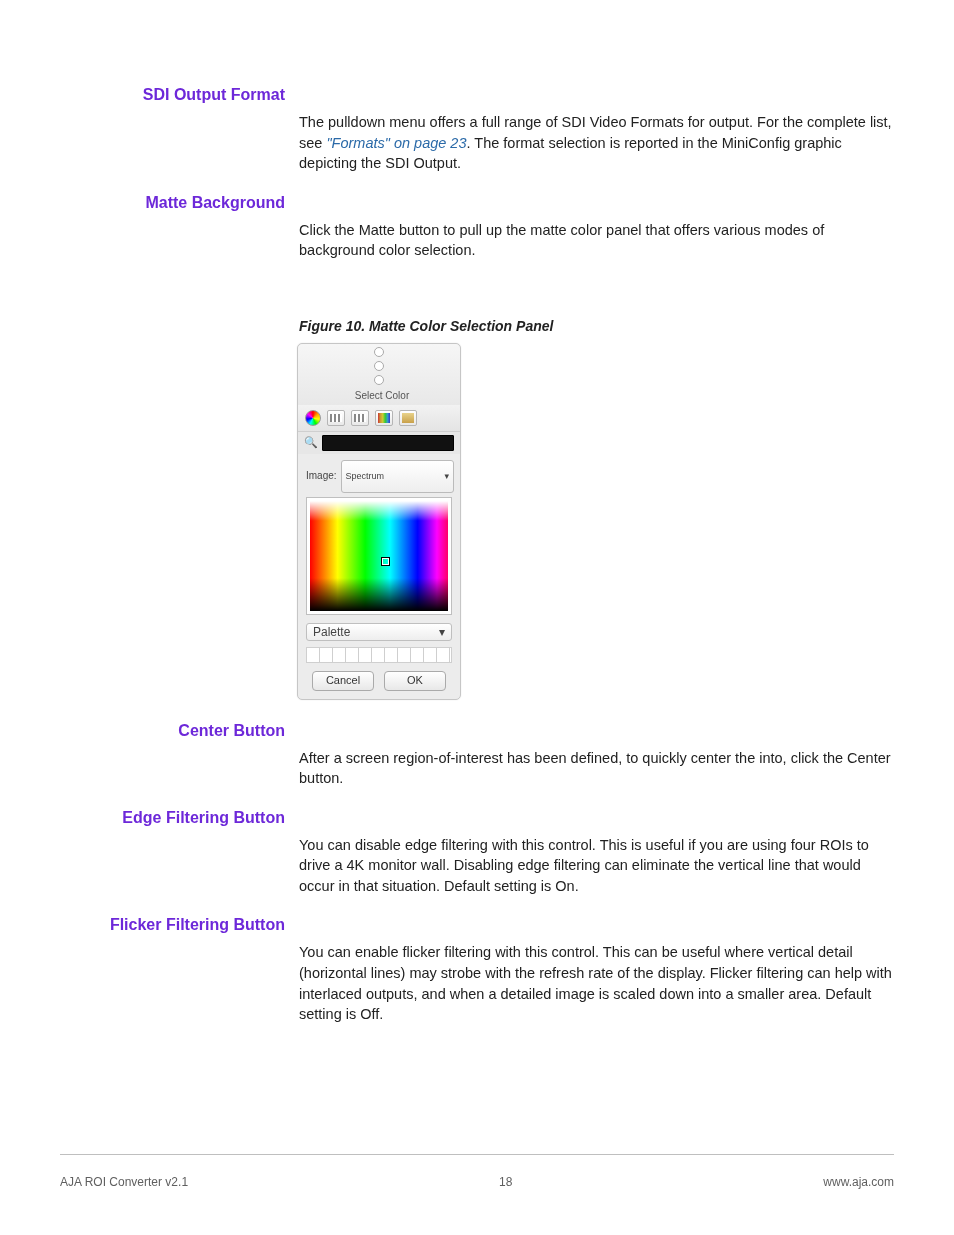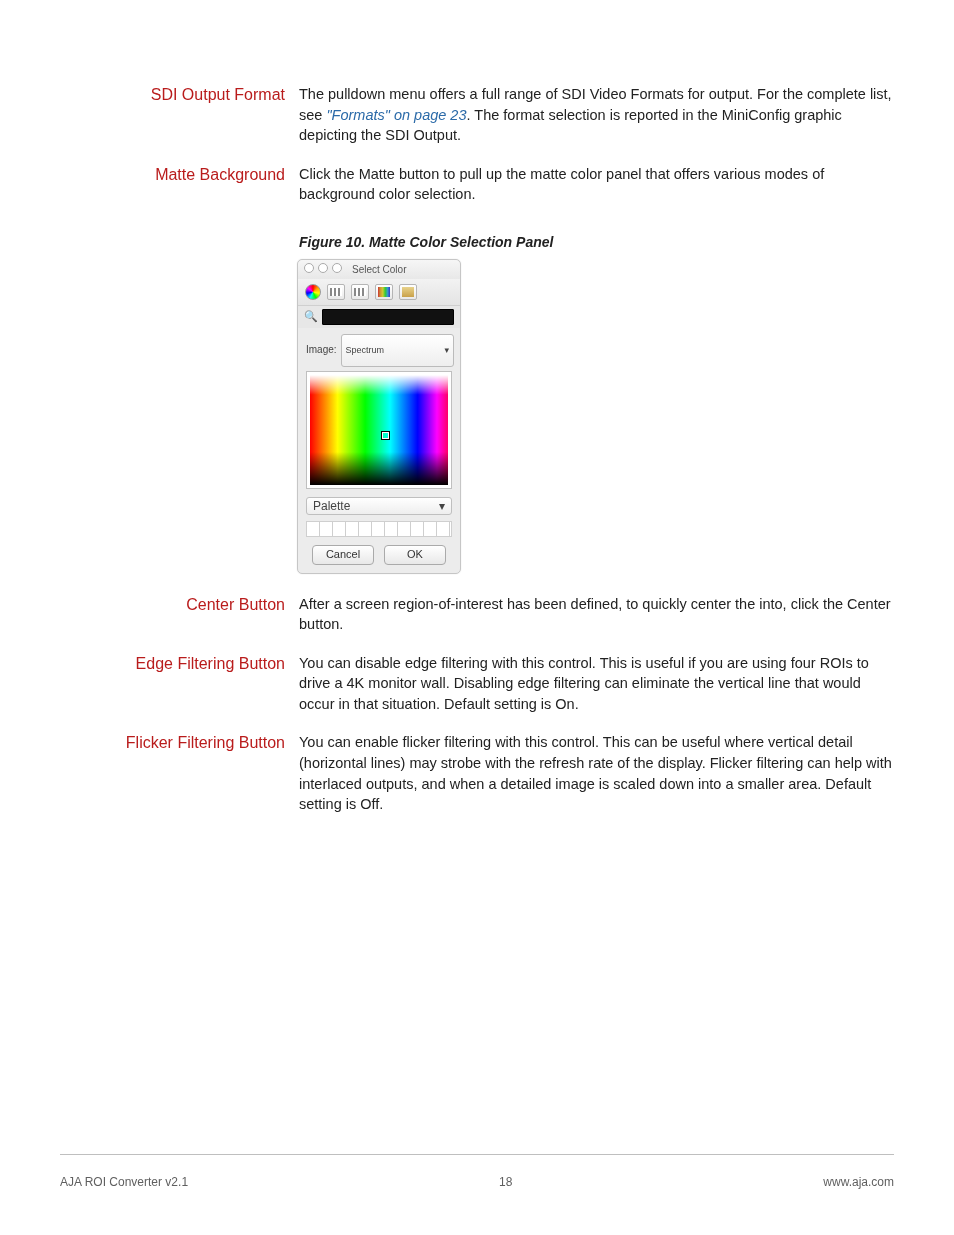--- a/index.html
+++ b/index.html
@@ -18,30 +18,31 @@
   }
   .row {
     display: flex;
     margin-bottom: 18px;
   }
   .label-col {
     width: 225px;
     flex: 0 0 225px;
     text-align: right;
     padding-right: 14px;
-    font-weight: 400;
+    font-weight: 700;
     font-size: 16px;
-    color: #b91c1c;
+    color: #6d28d9;
     line-height: 1.35;
   }
   .body-col {
     flex: 1;
     font-size: 14.5px;
     line-height: 1.42;
     color: #222;
+    margin-top: 28px;
   }
   .link {
     color: #2b6aa8;
     font-style: italic;
   }
   .fig-caption {
     font-weight: 700;
     font-style: italic;
     font-size: 14px;
     margin: 10px 0 6px 0;
@@ -53,26 +54,27 @@
     border: 1px solid #c6c6c6;
     border-radius: 5px;
     background: #ececec;
     font-size: 10px;
     color: #333;
     box-shadow: 0 0 0 1px rgba(0,0,0,0.02);
     margin-left: -2px;
   }
   .dlg-title {
     display: flex;
-    align-items: flex-start;
+    align-items: center;
     gap: 4px;
     padding: 3px 6px 2px 6px;
     border-top-left-radius: 5px;
     border-top-right-radius: 5px;
     background: linear-gradient(#f6f6f6,#e8e8e8);
+    flex-direction: column;
   }
   .traffic {
     width: 8px; height: 8px; border-radius: 50%;
     border: 1px solid #aaa; background: #fff;
   }
   .dlg-title-text { margin-left: 6px; color: #555; font-size: 10px; }
   .dlg-toolbar {
     display: flex; gap: 6px; align-items: center;
     padding: 5px 7px;
     background: linear-gradient(#f2f2f2,#e4e4e4);

